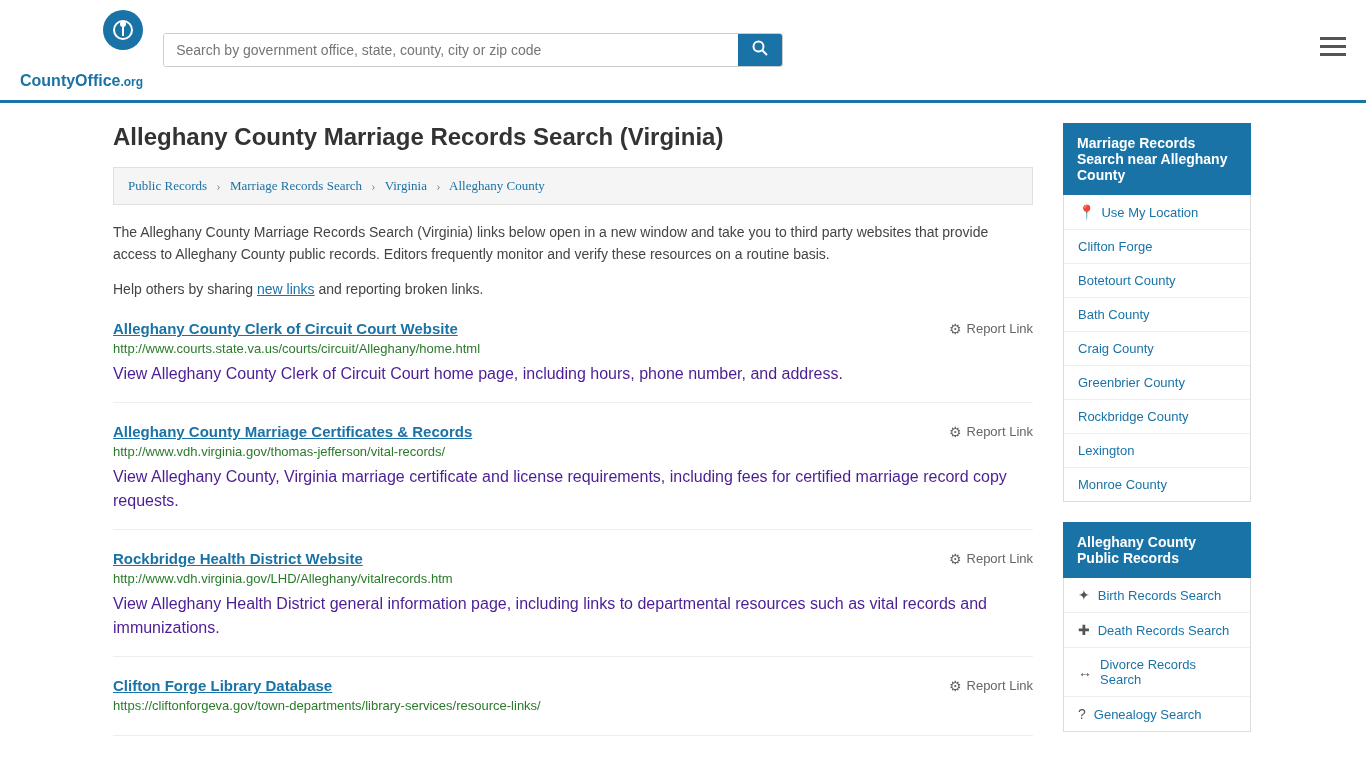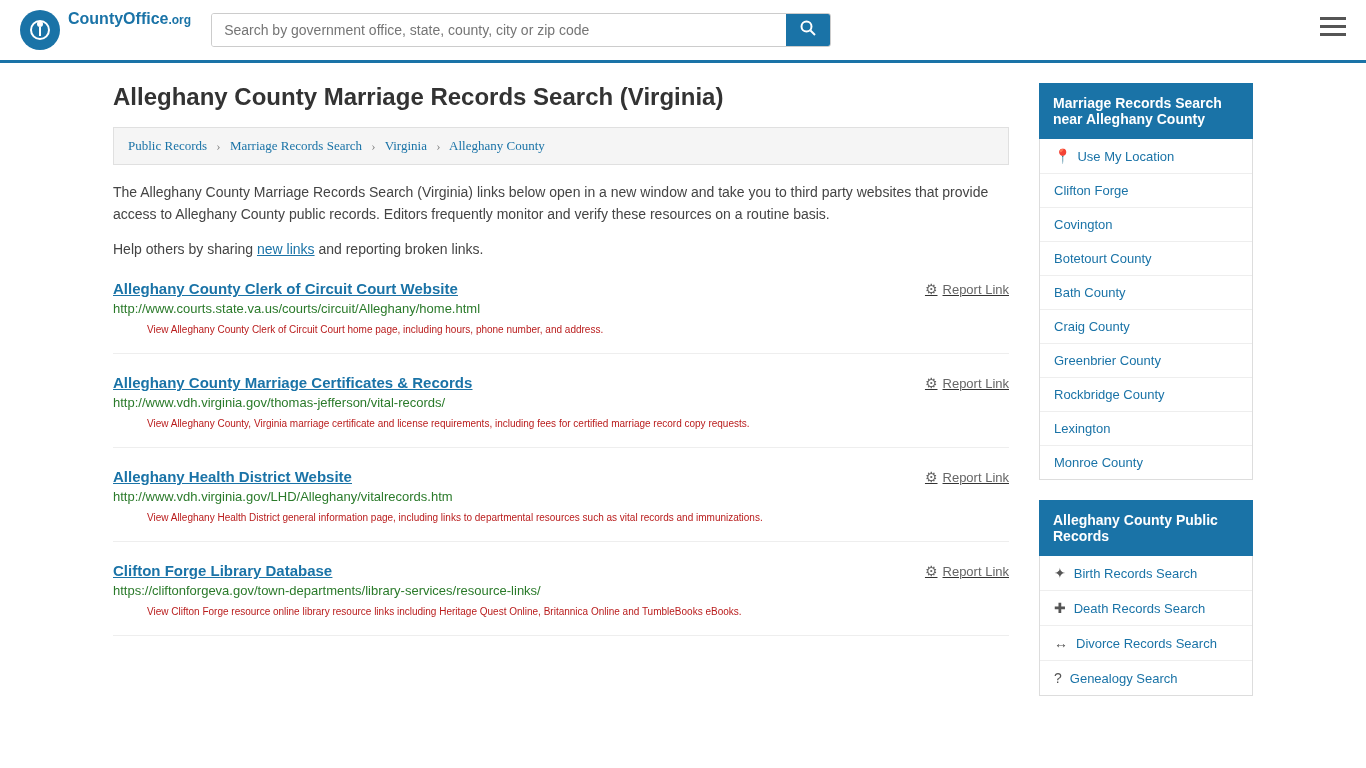--- a/index.html
+++ b/index.html
@@ -9,23 +9,24 @@
     #header {
       background: #fff;
       border-bottom: 3px solid #1a73a7;
       padding: 10px 20px;
       display: flex;
       align-items: center;
       gap: 20px;
     }
     #logo-area {
       display: flex;
-      align-items: flex-start;
-      gap: 8px;
+      align-items: flex-end;
+      gap: 22px;
       text-decoration: none;
+      flex-direction: column;
     }
     .logo-circle {
       width: 40px;
       height: 40px;
       background: #1a73a7;
       border-radius: 50%;
       display: flex;
       align-items: center;
       justify-content: center;
       color: white;
@@ -122,23 +123,22 @@
       text-align: right;
     }
 
     .result-block {
       margin-top: 20px;
       padding-bottom: 16px;
       border-bottom: 1px solid #eee;
     }
     .result-title {
       display: flex;
-      align-items: flex-end;
+      align-items: center;
       justify-content: space-between;
-      text-decoration: underline;
     }
     .result-title a {
       font-size: 15px;
       font-weight: bold;
       color: #1a73a7;
       text-decoration: underline;
     }
     .report-link {
       display: flex;
       align-items: center;
@@ -150,29 +150,28 @@
     }
     .report-icon {
       font-size: 14px;
     }
     .result-url {
       color: #2a7a2a;
       font-size: 13px;
       margin: 4px 0 6px 0;
     }
     .result-desc {
-      font-size: 10px;
-      color: #b91c1c;
+      font-size: 16px;
+      color: #4c1d95;
       line-height: 1.5;
-      margin-left: 34px;
     }
 
     
     #sidebar {
-      width: 214px;
+      width: 188px;
       flex-shrink: 0;
     }
     .sidebar-section {
       background: #1a73a7;
       color: white;
       padding: 12px 14px;
       font-size: 14px;
       font-weight: bold;
       margin-bottom: 0;
     }
@@ -288,61 +287,57 @@
           <span class="report-icon">⚙</span>
           <span>Report Link</span>
         </span>
       </div>
       <div class="result-url">http://www.vdh.virginia.gov/thomas-jefferson/vital-records/</div>
       <div class="result-desc">View Alleghany County, Virginia marriage certificate and license requirements, including fees for certified marriage record copy requests.</div>
     </div>
 
     <div class="result-block">
       <div class="result-title">
-        <a href="#">Alleghany Health District Website</a>
+        <a href="#">Rockbridge Health District Website</a>
         <span class="report-link">
           <span class="report-icon">⚙</span>
           <span>Report Link</span>
         </span>
       </div>
       <div class="result-url">http://www.vdh.virginia.gov/LHD/Alleghany/vitalrecords.htm</div>
       <div class="result-desc">View Alleghany Health District general information page, including links to departmental resources such as vital records and immunizations.</div>
     </div>
 
     <div class="result-block">
       <div class="result-title">
         <a href="#">Clifton Forge Library Database</a>
         <span class="report-link">
           <span class="report-icon">⚙</span>
           <span>Report Link</span>
         </span>
       </div>
       <div class="result-url">https://cliftonforgeva.gov/town-departments/library-services/resource-links/</div>
-      <div class="result-desc">View Clifton Forge resource online library resource links including Heritage Quest Online, Britannica Online and TumbleBooks eBooks.</div>
     </div>
 
   </div>
 
   <div id="sidebar">
 
     <div class="sidebar-section">
       <span>Marriage Records Search near Alleghany County</span>
     </div>
     <div class="sidebar-list">
       <div class="sidebar-list-item location-item">
         <span class="loc-icon">📍</span>
         <a href="#">Use My Location</a>
       </div>
       <div class="sidebar-list-item">
         <a href="#">Clifton Forge</a>
       </div>
       <div class="sidebar-list-item">
-        <a href="#">Covington</a>
-      </div>
-      <div class="sidebar-list-item">
         <a href="#">Botetourt County</a>
       </div>
       <div class="sidebar-list-item">
         <a href="#">Bath County</a>
       </div>
       <div class="sidebar-list-item">
         <a href="#">Craig County</a>
       </div>
       <div class="sidebar-list-item">
         <a href="#">Greenbrier County</a>

